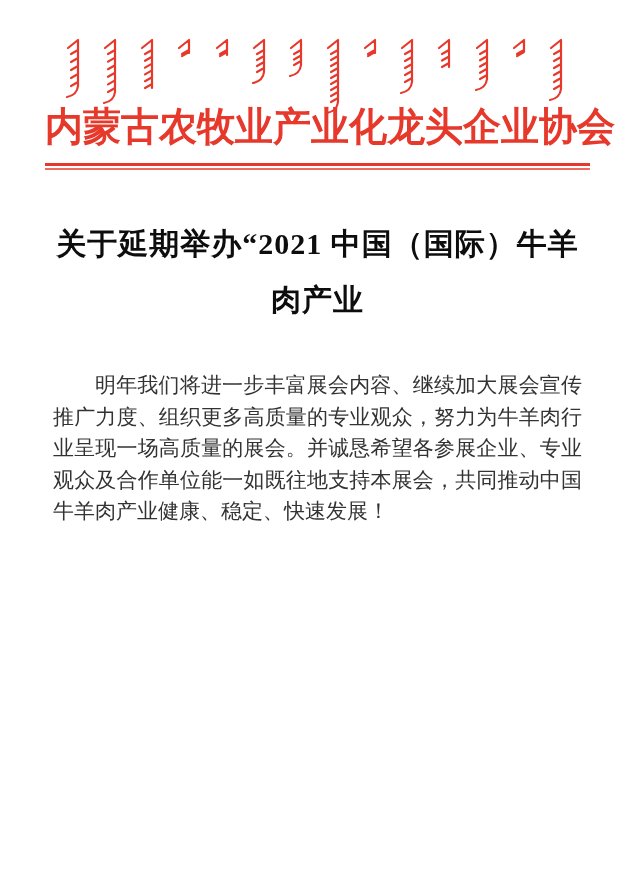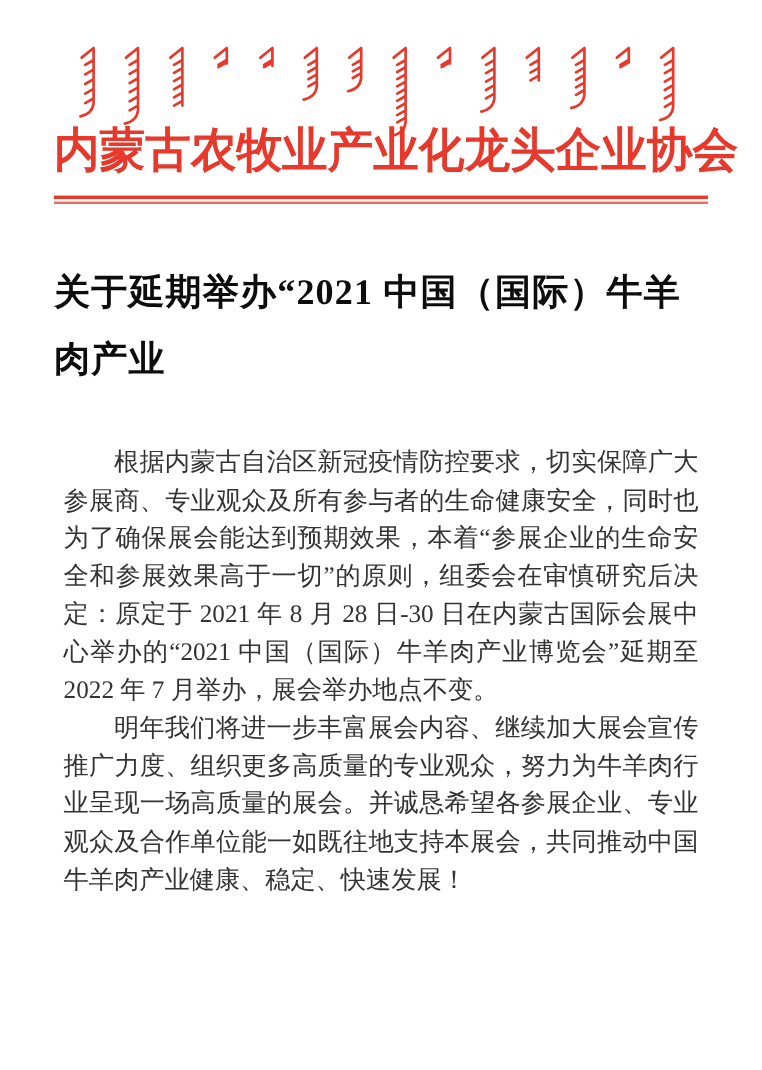--- a/index.html
+++ b/index.html
@@ -37,20 +37,21 @@
     line-height: 48px;
     transform: scaleY(1.04);
   }
   .header-rule { margin-top: 13px; }
   .header-rule .rule-top   { height: 3px; background: #e6392c; }
   .header-rule .rule-gap   { height: 2px; background: #ffffff; }
   .header-rule .rule-bottom{ height: 2px; background: #ef6a5e; }
   
   .notice-title {
     margin-top: 46px;
+    text-align: center;
     font-size: 30px;
     font-weight: bold;
     color: #0d0d0d;
     line-height: 56px;
     letter-spacing: 1px;
     font-family: "Liberation Serif", serif;
   }
   
   .notice-body {
     margin-top: 42px;
@@ -121,17 +122,16 @@
       <div class="rule-gap"></div>
       <div class="rule-bottom"></div>
     </div>
   </header>
 
   <h1 class="notice-title">
     <div>关于延期举办“2021 中国（国际）牛羊肉产业</div>
   </h1>
 
   <main class="notice-body">
-    <p>根据内蒙古自治区新冠疫情防控要求，切实保障广大参展商、专业观众及所有参与者的生命健康安全，同时也为了确保展会能达到预期效果，本着“参展企业的生命安全和参展效果高于一切”的原则，组委会在审慎研究后决定：原定于 2021 年 8 月 28 日-30 日在内蒙古国际会展中心举办的“2021 中国（国际）牛羊肉产业博览会”延期至 2022 年 7 月举办，展会举办地点不变。</p>
     <p>明年我们将进一步丰富展会内容、继续加大展会宣传推广力度、组织更多高质量的专业观众，努力为牛羊肉行业呈现一场高质量的展会。并诚恳希望各参展企业、专业观众及合作单位能一如既往地支持本展会，共同推动中国牛羊肉产业健康、稳定、快速发展！</p>
   </main>
 
 </div>
 
 </body></html>

